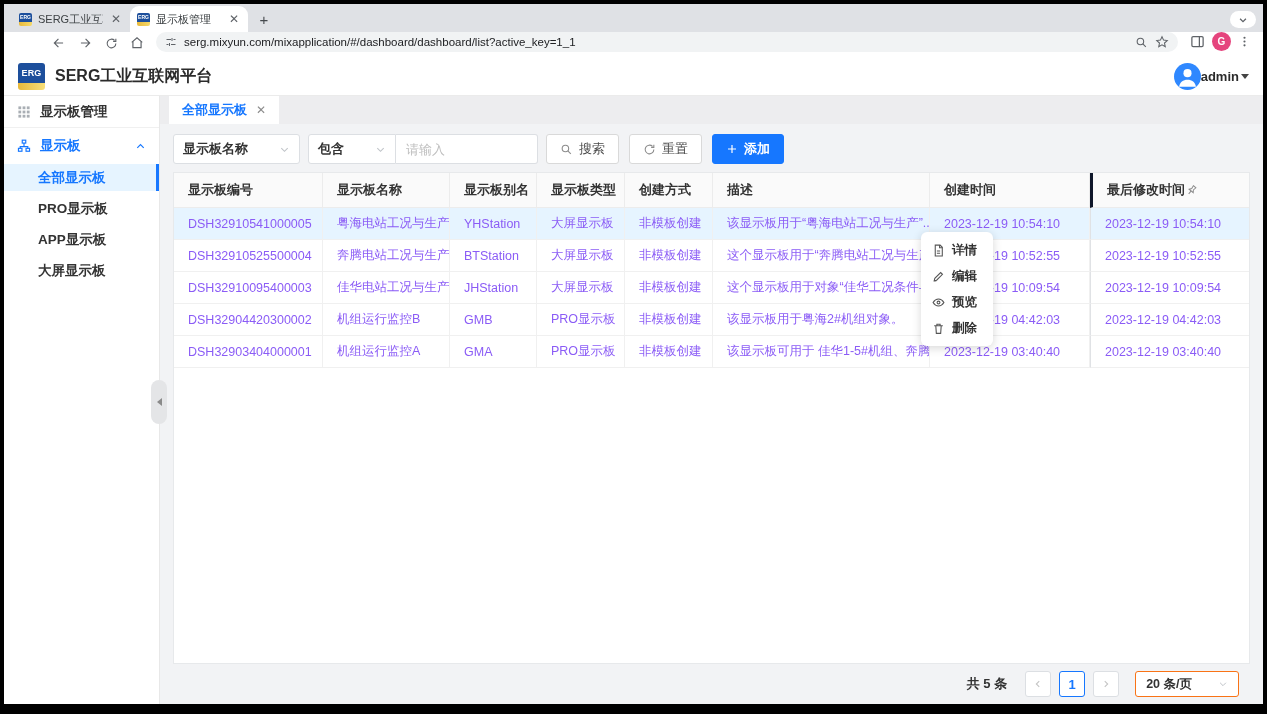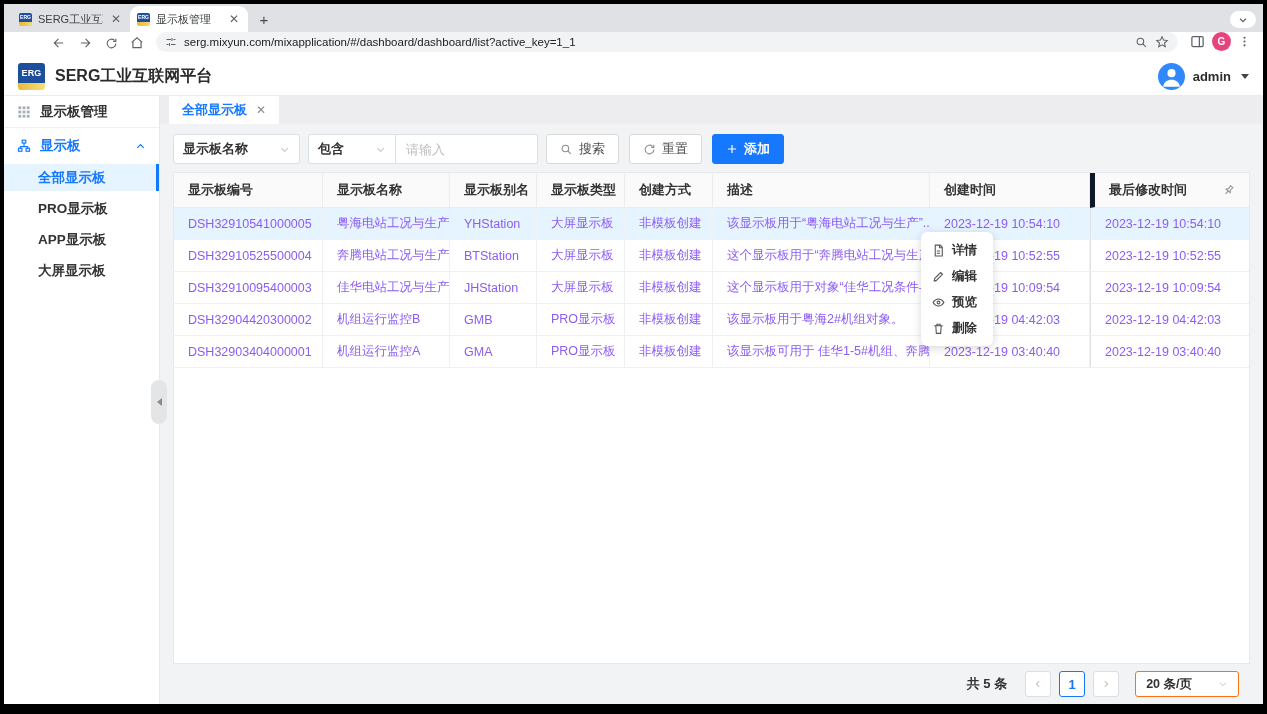--- a/index.html
+++ b/index.html
@@ -26,21 +26,21 @@
   .pill-ic { color:#5f6368; display:flex; align-items:center; flex:none; }
   .chrome-right { display:flex; align-items:center; gap:7px; padding:0 4px; flex:none; }
   .chrome-avatar { width:19px; height:19px; border-radius:50%; background:#e5447d; color:#fff; font-size:10px; font-weight:bold; display:flex; align-items:center; justify-content:center; }
 
   
   .app-header { height:38px; background:#fff; border-bottom:1px solid #ebebeb; display:flex; align-items:center; padding:0 14px; gap:10px; flex:none; }
   .logo { width:27px; height:27px; display:flex; flex-direction:column; border-radius:3px; overflow:hidden; flex:none; }
   .logo .f-top { flex:1; background:#1d4f9c; color:#fff; font-size:9px; font-weight:bold; display:flex; align-items:center; justify-content:center; letter-spacing:.2px; }
   .logo .f-bot { height:7px; background:linear-gradient(90deg,#e8b93a,#f7df7a); }
   .app-title { font-size:16px; font-weight:bold; color:#2b2b2b; }
-  .header-right { margin-left:auto; display:flex; align-items:center; gap:8px; }
+  .header-right { margin-left:auto; display:flex; align-items:center; }
   .user-avatar { width:27px; height:27px; border-radius:50%; background:#2f88ff; display:flex; align-items:center; justify-content:center; }
   .admin-name { font-size:13px; font-weight:bold; color:#2b2b2b; }
   .caret-down { width:0; height:0; border-left:4px solid transparent; border-right:4px solid transparent; border-top:5px solid #444; margin-left:2px; }
 
   
   .app-body { flex:1; display:flex; min-height:0; position:relative; }
   .sidebar { width:156px; background:#fff; border-right:1px solid #e8e8e8; flex:none; }
   .side-top { height:32px; display:flex; align-items:center; gap:9px; padding:0 13px; border-bottom:1px solid #f0f0f0; font-size:13.5px; font-weight:600; color:#333; }
   .side-group { height:36px; display:flex; align-items:center; gap:9px; padding:0 13px; font-size:13.5px; font-weight:600; color:#1677ff; }
   .side-group .grow { flex:1; }
@@ -63,21 +63,21 @@
   .f-input { width:142px; height:30px; border:1px solid #dcdfe3; border-left:none; border-radius:0 3px 3px 0; padding:0 10px; font-size:13px; color:#c2410c; outline:none; font-family:inherit; }
   .f-input::placeholder { color:#bfbfbf; }
   .btn { height:30px; border:1px solid #d9d9d9; background:#fff; border-radius:3px; display:flex; align-items:center; gap:6px; padding:0 13px; font-size:13px; color:#4a4a4a; cursor:pointer; font-family:inherit; }
   .btn-primary { background:#1677ff; border-color:#1677ff; color:#fff; font-weight:600; }
   .gap8 { width:8px; flex:none; } .gap10 { width:10px; flex:none; }
 
   
   .table-card { margin:0 13px; background:#fff; border:1px solid #e7e9eb; flex:1; display:flex; flex-direction:column; overflow:hidden; }
   .trow { display:grid; grid-template-columns:149px 127px 87px 88px 88px 217px 160px minmax(0,1fr); flex:none; }
   .th { height:35px; background:#fafafa; border-bottom:1px solid #ececec; border-right:1px solid #ececec; display:flex; align-items:center; padding:0 14px; font-size:13px; font-weight:600; color:#333; white-space:nowrap; }
-  .th:last-child { border-right:none; border-left:5px solid #0f172a; justify-content:space-between; }
+  .th:last-child { border-right:none; border-left:3px solid #0f172a; }
   .td { height:32px; border-bottom:1px solid #f0f0f0; border-right:1px solid #f0f0f0; display:flex; align-items:center; padding:0 14px; font-size:12.5px; color:#8b5cf6; white-space:nowrap; overflow:hidden; }
   .td:last-child { border-right:none; border-left:1px solid #e0e2e5; }
   .data-row.selected .td { background:#e6f4ff; }
   .pin-ic { display:flex; transform:rotate(40deg); }
 
   
   .context-menu { position:absolute; left:761px; top:136px; width:72px; background:#fff; border-radius:6px; box-shadow:0 2px 10px rgba(0,0,0,.16); padding:5px 0; z-index:10; }
   .menu-item { height:26px; display:flex; align-items:center; gap:7px; padding:0 11px; font-size:12.5px; font-weight:700; color:#333; cursor:pointer; }
   .menu-item .mi-icon { display:flex; color:#555; }
 

